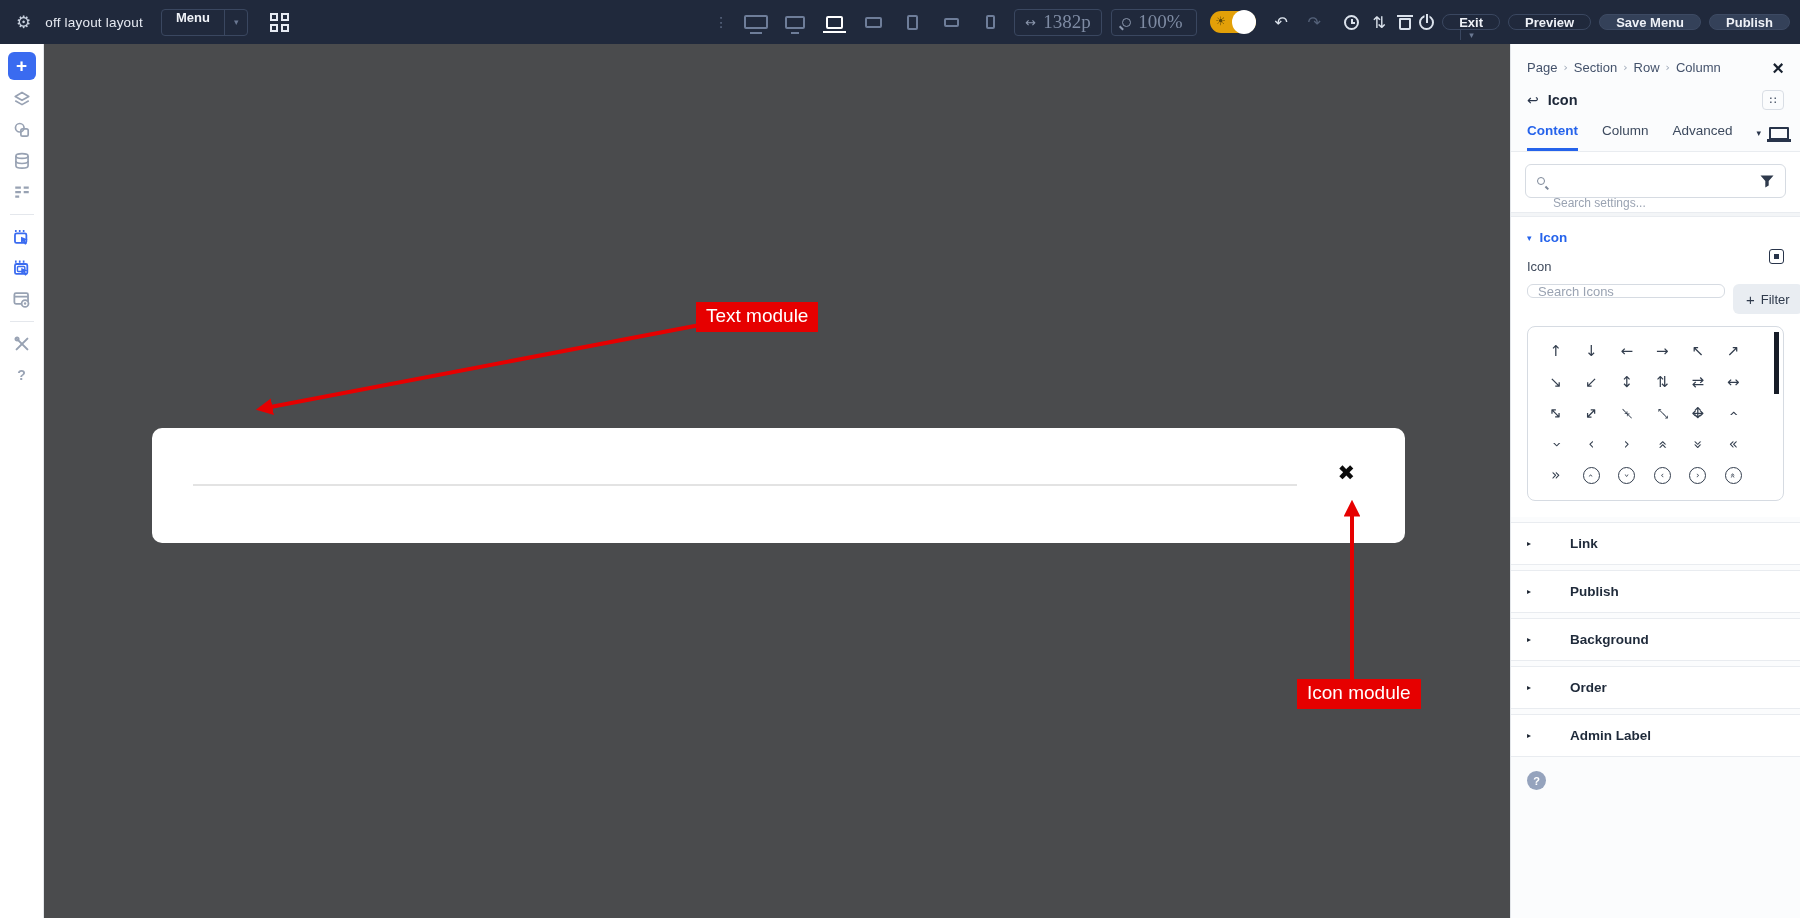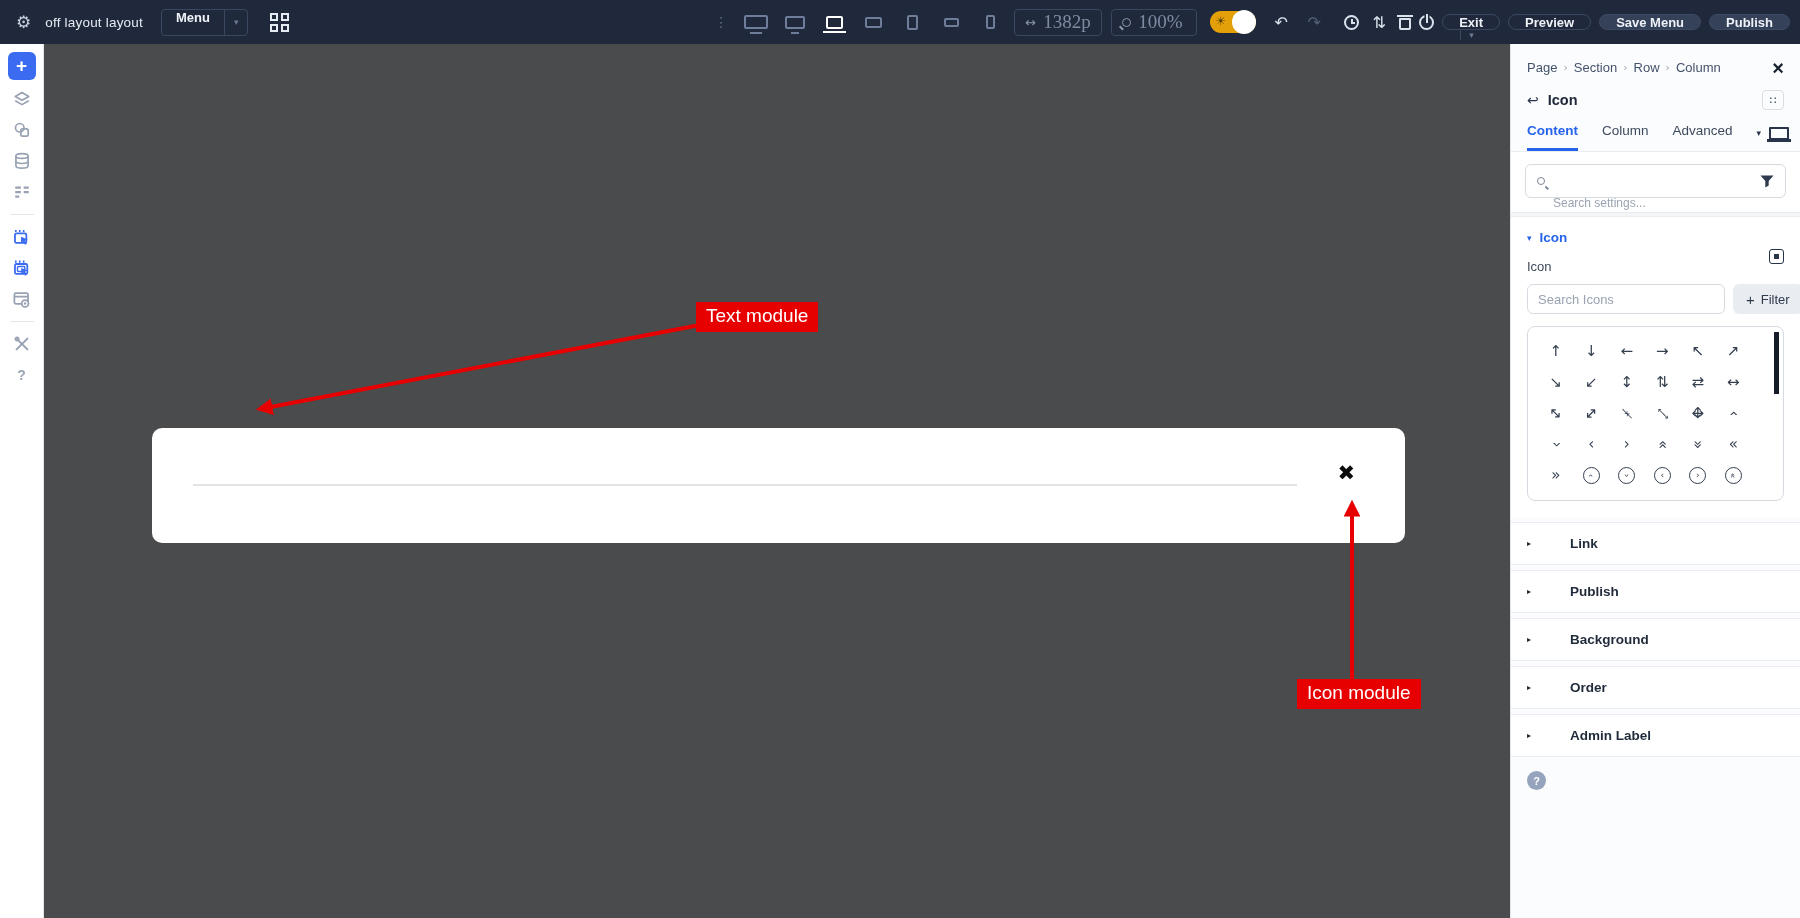--- a/index.html
+++ b/index.html
@@ -94,21 +94,21 @@
   .lens-dark::after { content:""; position:absolute; width:4px; height:1.6px; background:#7c8798; transform:rotate(45deg); left:7px; top:9px; }
   .funnel { flex:none; cursor:pointer; }
   .gap-div { height:5px; background:#f3f5f7; border-top:1px solid #e9ecf0; border-bottom:1px solid #e9ecf0; }
   .icon-section { background:#fff; padding:13px 16px 16px; position:relative; }
   .sec-head { display:flex; align-items:center; gap:8px; color:#2563eb; font-weight:700; font-size:13.5px; cursor:pointer; }
   .sec-head .tri { font-size:9px; }
   .focus-ic { position:absolute; right:16px; top:32px; width:15px; height:15px; border:1.6px solid #28344a; border-radius:3px; display:flex; align-items:center; justify-content:center; cursor:pointer; }
   .focus-ic i { width:5px; height:5px; background:#28344a; display:block; }
   .field-label { margin-top:14px; color:#3f4a5c; }
   .icon-search-row { display:flex; gap:8px; margin-top:10px; }
-  .icon-search { flex:1; height:30px; border:1px solid #d6dbe2; border-radius:6px; padding:0 10px; font-size:13px; color:#3f4a5c; outline:none; font-family:inherit; }
+  .icon-search { flex:1; height:14px; border:1px solid #d6dbe2; border-radius:6px; padding:0 10px; font-size:13px; color:#3f4a5c; outline:none; font-family:inherit; }
   .icon-search::placeholder { color:#9aa3b2; }
   .filter-btn { height:30px; padding:0 13px; background:#e9edf2; border-radius:6px; display:flex; align-items:center; gap:6px; color:#2f3a4c; font-size:13px; cursor:pointer; }
   .filter-btn b { font-weight:400; font-size:15px; }
   .gicon-grid { position:relative; margin-top:12px; border:1px solid #d6dbe2; border-radius:8px; background:#fff; display:grid; grid-template-columns:repeat(6,1fr); padding:9px 32px 9px 10px; }
   .gthumb { position:absolute; right:4px; top:5px; width:5px; height:62px; background:#161c27; }
   .gcell { height:31px; display:flex; align-items:center; justify-content:center; position:relative; color:#333e4e; cursor:pointer; }
   .gcell .g { display:inline-block; font-size:15px; line-height:1; }
   .gcell .g.sm { font-size:9px; letter-spacing:-1px; }
   .gcell .g2 { position:absolute; font-size:15px; line-height:1; }
   .gcell.circled .g, .gcell.circled .g2 { font-size:9px; }

